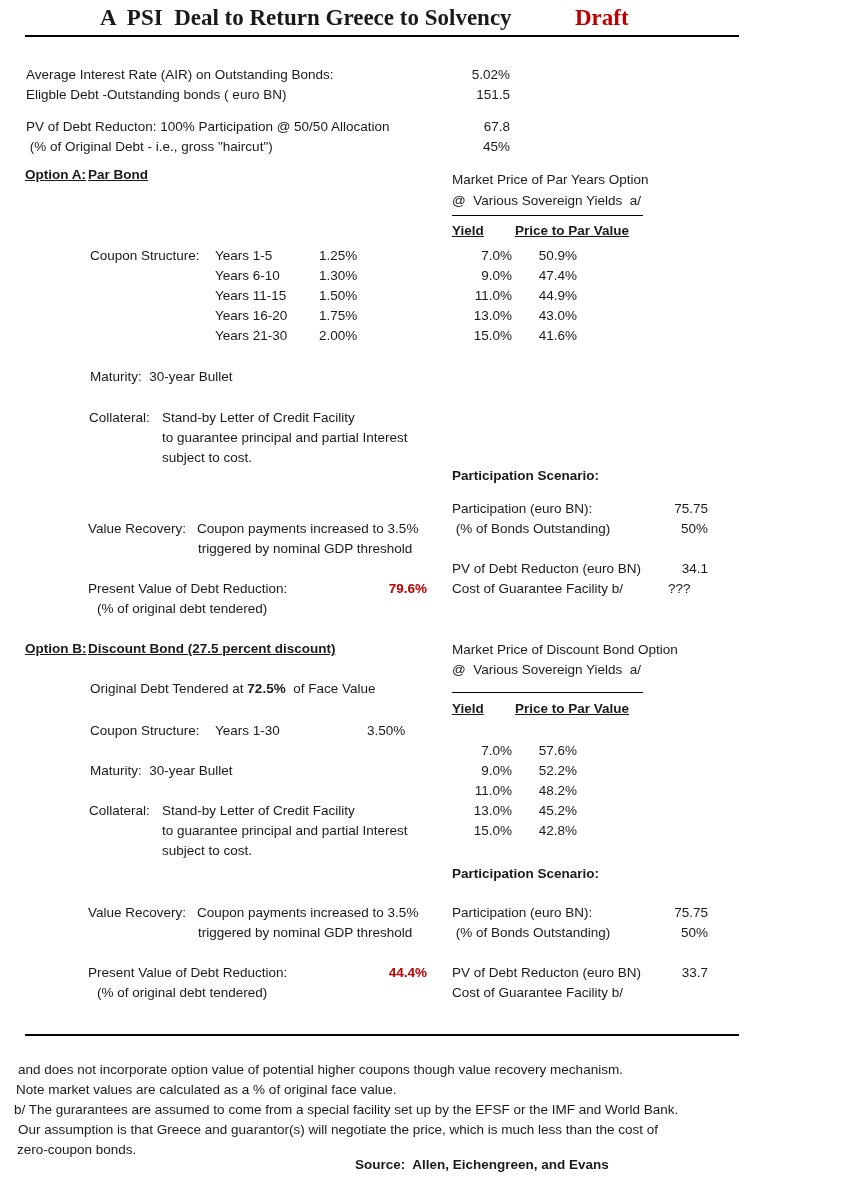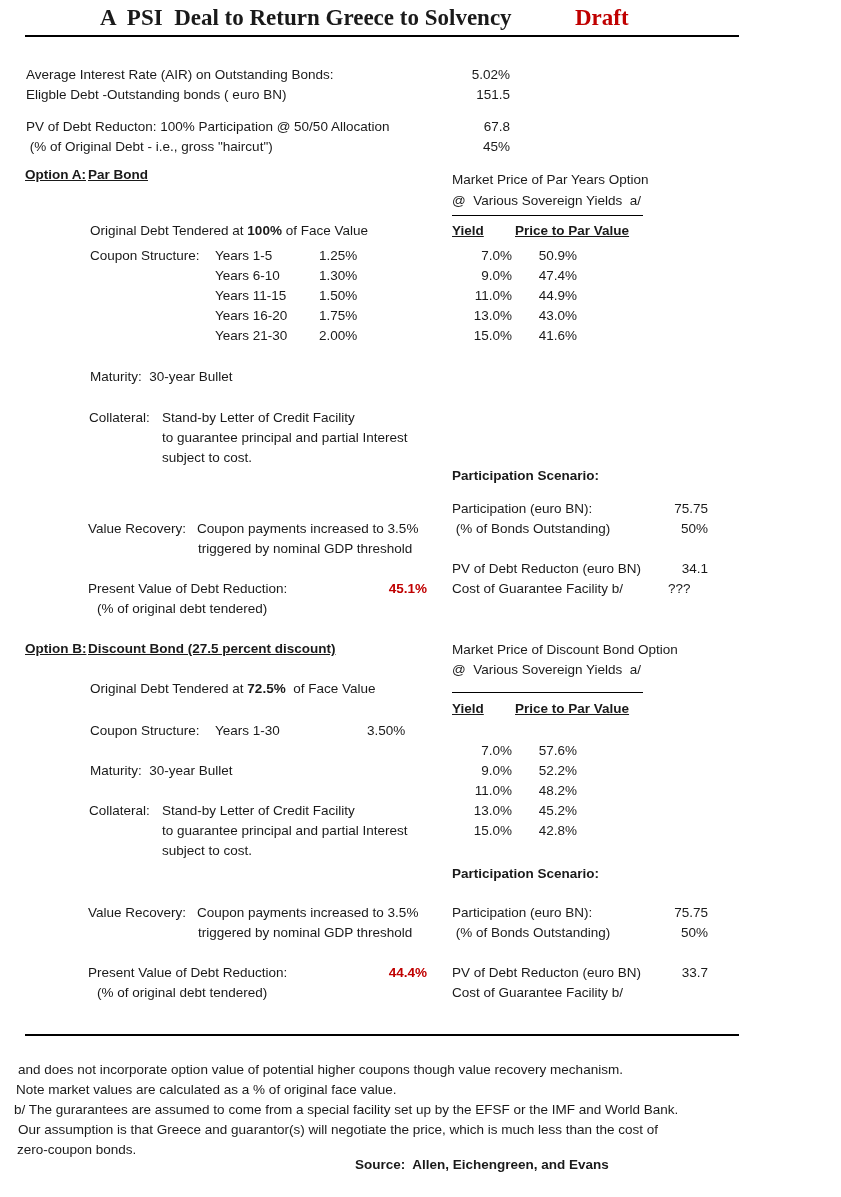--- a/index.html
+++ b/index.html
@@ -34,21 +34,20 @@
   <div class="t" style="left:26px;top:137px;"> (% of Original Debt - i.e., gross "haircut")</div>
   <div class="t r" style="left:420px;top:137px;width:90px;">45%</div>
 
   <div class="t b u" style="left:25px;top:165px;">Option A:</div>
   <div class="t b u" style="left:88px;top:165px;">Par Bond</div>
 
   <div class="t" style="left:452px;top:170px;">Market Price of Par Years Option</div>
   <div class="t" style="left:452px;top:191px;">@  Various Sovereign Yields  a/</div>
   <div class="sep" style="left:452px;top:215px;width:191px;"></div>
 
-  <div class="t" style="left:90px;top:221px;"><span>Original Debt Tendered at </span><span class="b">100%</span><span> of Face Value</span></div>
 
   <div class="t b u" style="left:452px;top:221px;">Yield</div>
   <div class="t b u" style="left:515px;top:221px;">Price to Par Value</div>
 
   <div class="t" style="left:90px;top:246px;">Coupon Structure:</div>
   <div class="t" style="left:215px;top:246px;">Years 1-5</div>
   <div class="t" style="left:319px;top:246px;">1.25%</div>
   <div class="t" style="left:215px;top:266px;">Years 6-10</div>
   <div class="t" style="left:319px;top:266px;">1.30%</div>
   <div class="t" style="left:215px;top:286px;">Years 11-15</div>
@@ -82,21 +81,21 @@
   <div class="t r" style="left:630px;top:519px;width:78px;">50%</div>
   <div class="t" style="left:452px;top:559px;">PV of Debt Reducton (euro BN)</div>
   <div class="t r" style="left:630px;top:559px;width:78px;">34.1</div>
   <div class="t" style="left:452px;top:579px;">Cost of Guarantee Facility b/</div>
   <div class="t" style="left:668px;top:579px;">???</div>
 
   <div class="t" style="left:88px;top:519px;">Value Recovery:</div>
   <div class="t" style="left:197px;top:519px;">Coupon payments increased to 3.5%</div>
   <div class="t" style="left:198px;top:539px;">triggered by nominal GDP threshold</div>
   <div class="t" style="left:88px;top:579px;">Present Value of Debt Reduction:</div>
-  <div class="t r red" style="left:360px;top:579px;width:67px;">45.1%</div>
+  <div class="t r red" style="left:360px;top:579px;width:67px;">79.6%</div>
   <div class="t" style="left:97px;top:599px;">(% of original debt tendered)</div>
 
   <div class="t b u" style="left:25px;top:639px;">Option B:</div>
   <div class="t b u" style="left:88px;top:639px;">Discount Bond (27.5 percent discount)</div>
 
   <div class="t" style="left:452px;top:640px;">Market Price of Discount Bond Option</div>
   <div class="t" style="left:452px;top:660px;">@  Various Sovereign Yields  a/</div>
   <div class="sep" style="left:452px;top:692px;width:191px;"></div>
 
   <div class="t" style="left:90px;top:679px;"><span>Original Debt Tendered at </span><span class="b">72.5%</span><span>  of Face Value</span></div>

